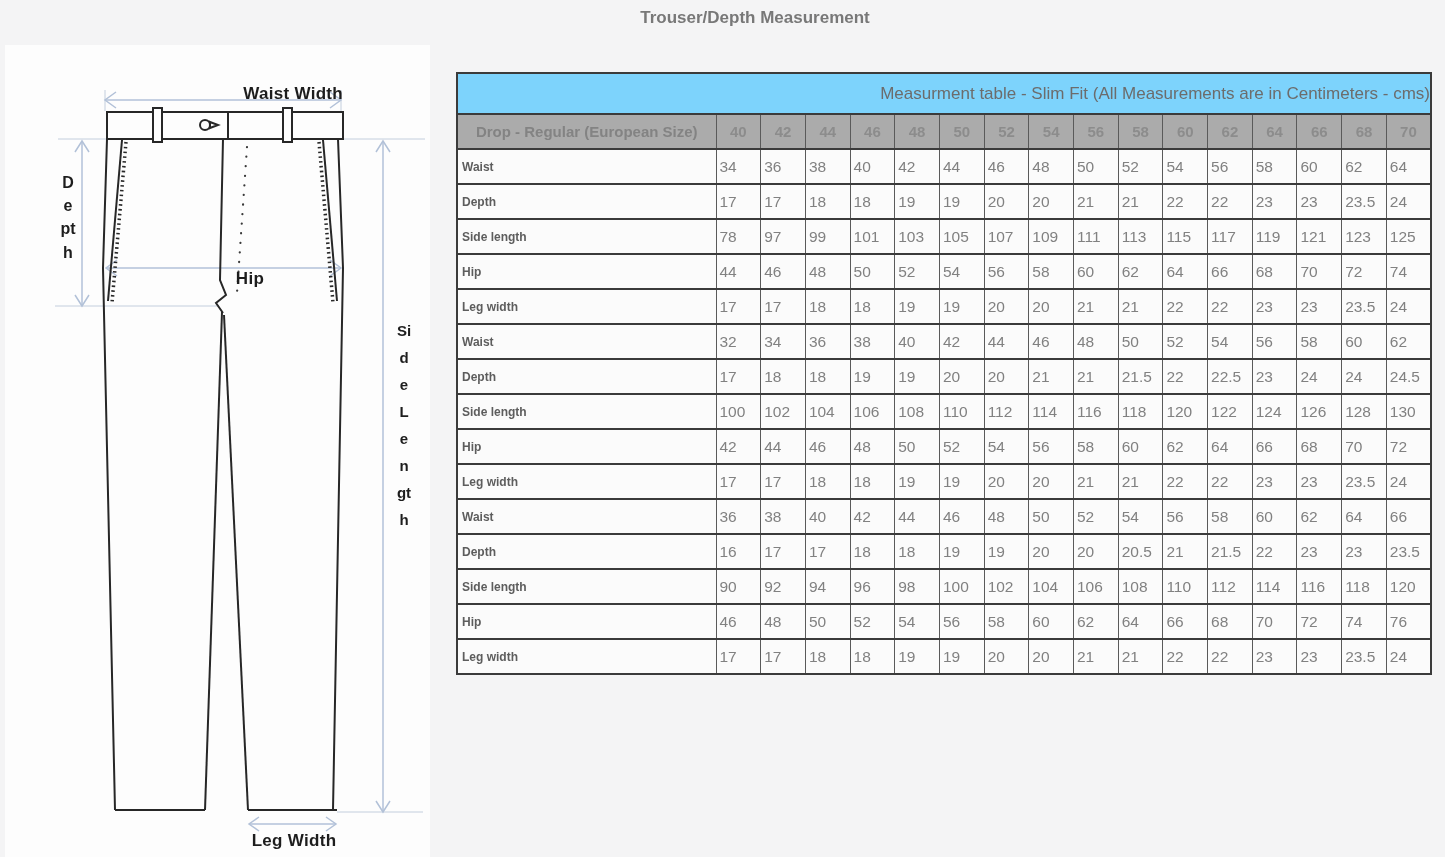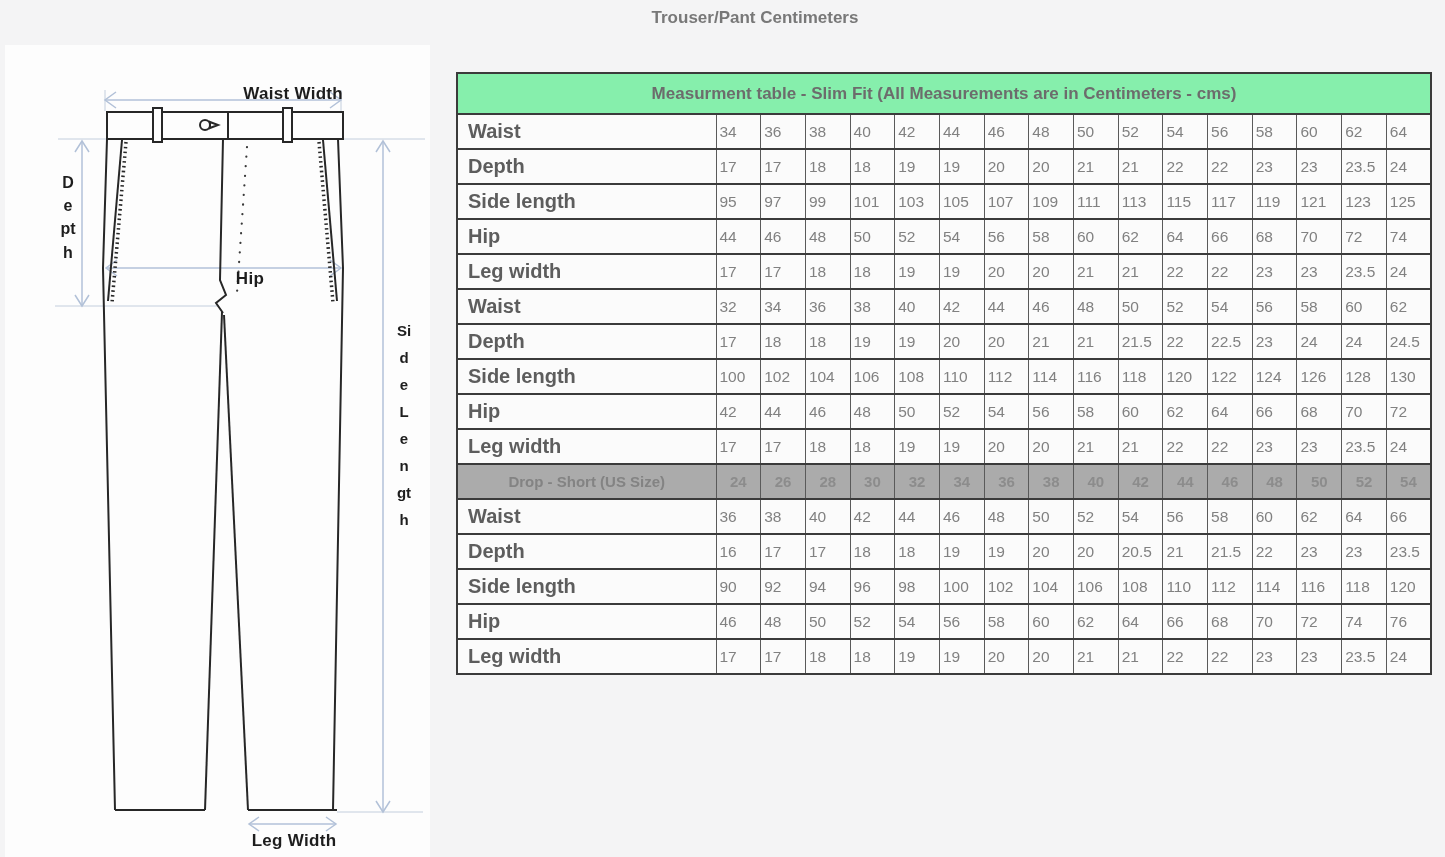--- a/index.html
+++ b/index.html
@@ -41,35 +41,35 @@
   table.size-table {
     border-collapse:collapse; table-layout:fixed; width:976px;
     background:#fbfbfb; border:2px solid #3b3b3b;
   }
   .size-table td {
     border-left:1px solid #5a5a5a; border-right:1px solid #5a5a5a;
     border-top:2px solid #3b3b3b;  border-bottom:2px solid #3b3b3b;
     height:35px; overflow:hidden; white-space:nowrap;
   }
   .title-cell {
-    height:41px !important; background:#86efac; text-align:center;
-    font-weight:bold; font-size:17px; color:#6c6c6c;
+    height:41px !important; background:#7dd3fc; text-align:right;
+    font-weight:normal; font-size:17px; color:#6c6c6c;
   }
   .sec-label, .sec-size {
     background:#ababab; font-weight:bold; text-align:center; font-size:15px;
   }
   .sec-label { color:#838383; }
   .sec-size  { color:#8c8c8c; }
-  .row-label { color:#5d5d5d; font-weight:bold; font-size:20px; padding-left:10px; }
+  .row-label { color:#5d5d5d; font-weight:bold; font-size:12px; padding-left:4px; }
   .val       { color:#818181; font-size:15.5px; padding-left:3px; }
 </style>
 </head>
 <body>
 
-<div class="page-title">Trouser/Pant Centimeters</div>
+<div class="page-title">Trouser/Depth Measurement</div>
 
 <div class="diagram-panel">
   <svg width="425" height="812" viewBox="0 0 425 812">
 
     <g>
       <line class="refline" x1="53" y1="94" x2="420" y2="94"></line>
       <line class="refline" x1="50" y1="261" x2="212" y2="261"></line>
       <line class="refline" x1="332" y1="767" x2="418" y2="767"></line>
       <line class="refline" x1="100" y1="45" x2="100" y2="66"></line>
       <line class="refline" x1="336" y1="45" x2="336" y2="66"></line>
@@ -152,20 +152,39 @@
         <col>
         <col>
     </colgroup>
     <thead>
       <tr>
         <td class="title-cell" colspan="17">Measurment table - Slim Fit (All Measurements are in Centimeters - cms)</td>
       </tr>
     </thead>
     <tbody>
         <tr>
+          <td class="sec-label">Drop - Regular (European Size)</td>
+          <td class="sec-size">40</td>
+          <td class="sec-size">42</td>
+          <td class="sec-size">44</td>
+          <td class="sec-size">46</td>
+          <td class="sec-size">48</td>
+          <td class="sec-size">50</td>
+          <td class="sec-size">52</td>
+          <td class="sec-size">54</td>
+          <td class="sec-size">56</td>
+          <td class="sec-size">58</td>
+          <td class="sec-size">60</td>
+          <td class="sec-size">62</td>
+          <td class="sec-size">64</td>
+          <td class="sec-size">66</td>
+          <td class="sec-size">68</td>
+          <td class="sec-size">70</td>
+        </tr>
+        <tr>
           <td class="row-label">Waist</td>
           <td class="val">34</td>
           <td class="val">36</td>
           <td class="val">38</td>
           <td class="val">40</td>
           <td class="val">42</td>
           <td class="val">44</td>
           <td class="val">46</td>
           <td class="val">48</td>
           <td class="val">50</td>
@@ -191,21 +210,21 @@
           <td class="val">21</td>
           <td class="val">22</td>
           <td class="val">22</td>
           <td class="val">23</td>
           <td class="val">23</td>
           <td class="val">23.5</td>
           <td class="val">24</td>
         </tr>
         <tr>
           <td class="row-label">Side length</td>
-          <td class="val">95</td>
+          <td class="val">78</td>
           <td class="val">97</td>
           <td class="val">99</td>
           <td class="val">101</td>
           <td class="val">103</td>
           <td class="val">105</td>
           <td class="val">107</td>
           <td class="val">109</td>
           <td class="val">111</td>
           <td class="val">113</td>
           <td class="val">115</td>
@@ -342,39 +361,20 @@
           <td class="val">21</td>
           <td class="val">21</td>
           <td class="val">22</td>
           <td class="val">22</td>
           <td class="val">23</td>
           <td class="val">23</td>
           <td class="val">23.5</td>
           <td class="val">24</td>
         </tr>
         <tr>
-          <td class="sec-label">Drop - Short (US Size)</td>
-          <td class="sec-size">24</td>
-          <td class="sec-size">26</td>
-          <td class="sec-size">28</td>
-          <td class="sec-size">30</td>
-          <td class="sec-size">32</td>
-          <td class="sec-size">34</td>
-          <td class="sec-size">36</td>
-          <td class="sec-size">38</td>
-          <td class="sec-size">40</td>
-          <td class="sec-size">42</td>
-          <td class="sec-size">44</td>
-          <td class="sec-size">46</td>
-          <td class="sec-size">48</td>
-          <td class="sec-size">50</td>
-          <td class="sec-size">52</td>
-          <td class="sec-size">54</td>
-        </tr>
-        <tr>
           <td class="row-label">Waist</td>
           <td class="val">36</td>
           <td class="val">38</td>
           <td class="val">40</td>
           <td class="val">42</td>
           <td class="val">44</td>
           <td class="val">46</td>
           <td class="val">48</td>
           <td class="val">50</td>
           <td class="val">52</td>

